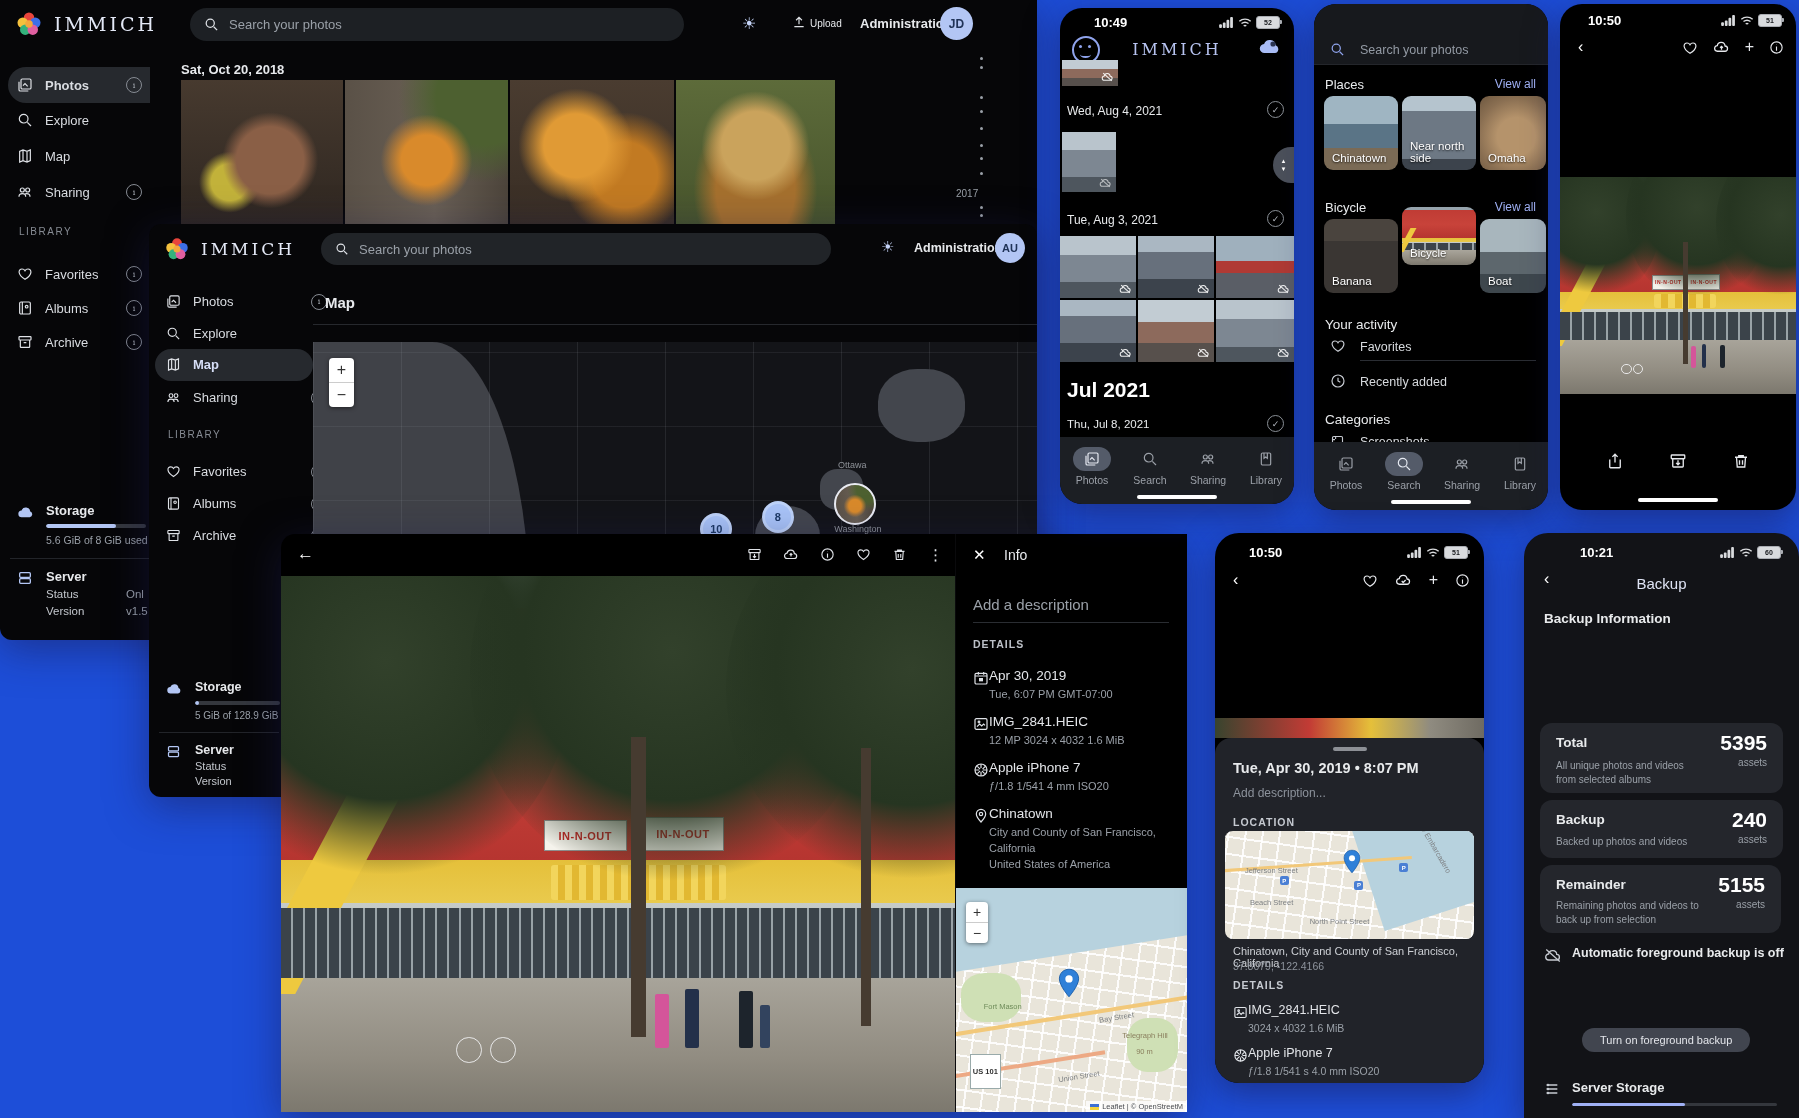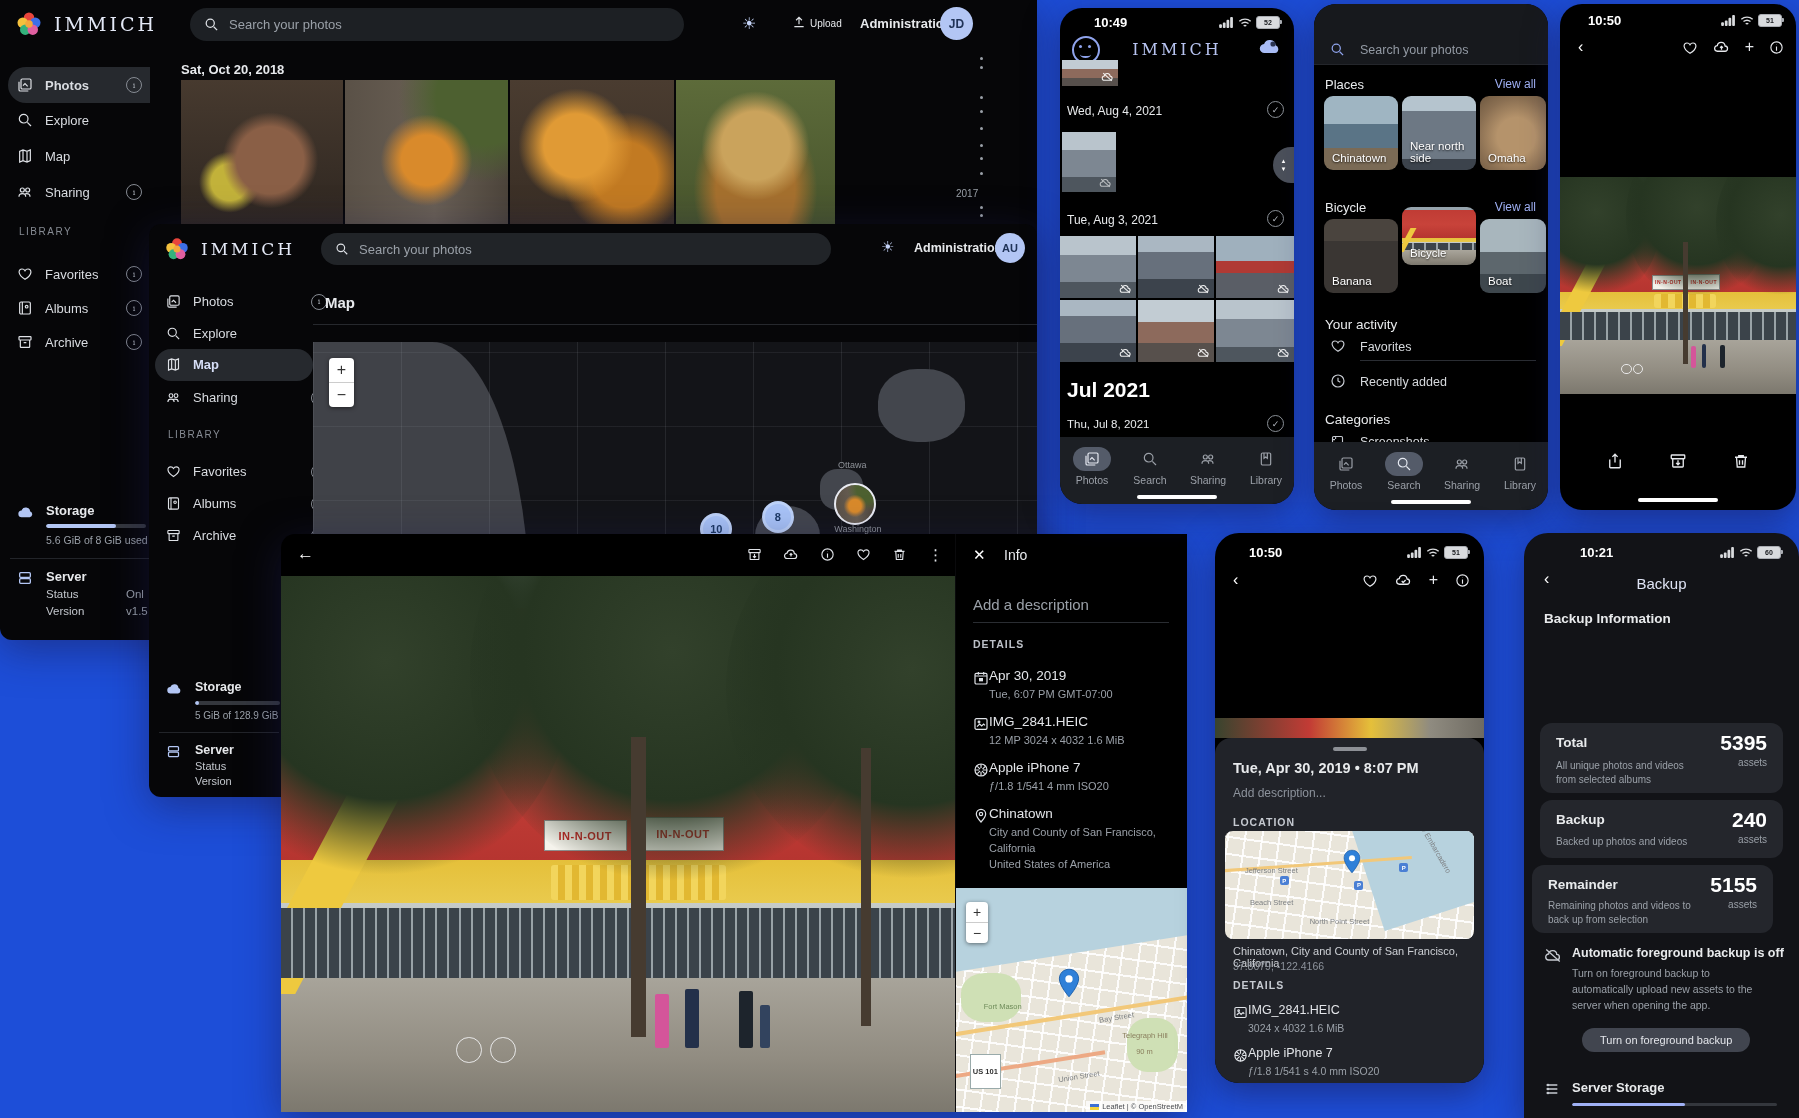--- a/index.html
+++ b/index.html
@@ -879,35 +879,34 @@
       <span class="abs" style="right:16px;top:8px;font-size:21px;font-weight:bold;color:#fff;">5395</span>
       <span class="abs" style="right:16px;top:34px;font-size:10px;color:#9aa0a8;">assets</span>
       <span class="abs" style="left:16px;top:36px;width:150px;font-size:10px;line-height:1.35;color:#9aa0a8;">All unique photos and videos from selected albums</span>
     </div>
     <div class="abs" style="left:16px;top:267px;width:243px;height:58px;background:#24262c;border-radius:12px;">
       <span class="abs" style="left:16px;top:12px;font-size:13.5px;font-weight:bold;color:#e8eaec;">Backup</span>
       <span class="abs" style="right:16px;top:8px;font-size:21px;font-weight:bold;color:#fff;">240</span>
       <span class="abs" style="right:16px;top:34px;font-size:10px;color:#9aa0a8;">assets</span>
       <span class="abs" style="left:16px;top:36px;width:150px;font-size:10px;color:#9aa0a8;">Backed up photos and videos</span>
     </div>
-    <div class="abs" style="left:8px;top:332px;width:241px;height:68px;background:#24262c;border-radius:12px;">
+    <div class="abs" style="left:16px;top:332px;width:241px;height:68px;background:#24262c;border-radius:12px;">
       <span class="abs" style="left:16px;top:12px;font-size:13.5px;font-weight:bold;color:#e8eaec;">Remainder</span>
       <span class="abs" style="right:16px;top:8px;font-size:21px;font-weight:bold;color:#fff;">5155</span>
       <span class="abs" style="right:16px;top:34px;font-size:10px;color:#9aa0a8;">assets</span>
       <span class="abs" style="left:16px;top:34px;width:155px;font-size:10px;line-height:1.35;color:#9aa0a8;">Remaining photos and videos to back up from selection</span>
     </div>
 
     <div class="abs" style="left:20px;top:415px;color:#c6cad1;">
       <svg width="18" height="15" viewBox="0 0 24 18" fill="none" stroke="currentColor" stroke-width="1.8">
           <path d="M6.5 15a4 4 0 01-.4-8A5.5 5.5 0 0117 7.6 3.6 3.6 0 0116.6 15H6.5z"></path>
           <path d="M3 1l18 16"></path>
         </svg>
     </div>
     <span class="abs" style="left:48px;top:413px;font-size:12.5px;font-weight:bold;color:#e8eaec;">Automatic foreground backup is off</span>
-    <span class="abs" style="left:48px;top:433px;width:200px;font-size:10.5px;line-height:1.5;color:#9aa0a8;">Turn on foreground backup to automatically upload new assets to the server when opening the app.</span>
     <span class="abs" style="left:58px;top:495px;background:#41454f;color:#e3e5ea;font-size:11px;padding:6px 18px;border-radius:14px;">Turn on foreground backup</span>
 
     <div class="abs" style="left:20px;top:548px;color:#c6cad1;">
       <svg width="16" height="16" viewBox="0 0 24 24" fill="none" stroke="currentColor" stroke-width="2">
           <path d="M4 6h16M4 12h16M4 18h16"></path>
           <circle cx="6" cy="6" r="1" fill="currentColor"></circle>
           <circle cx="6" cy="12" r="1" fill="currentColor"></circle>
           <circle cx="6" cy="18" r="1" fill="currentColor"></circle>
         </svg>
     </div>

